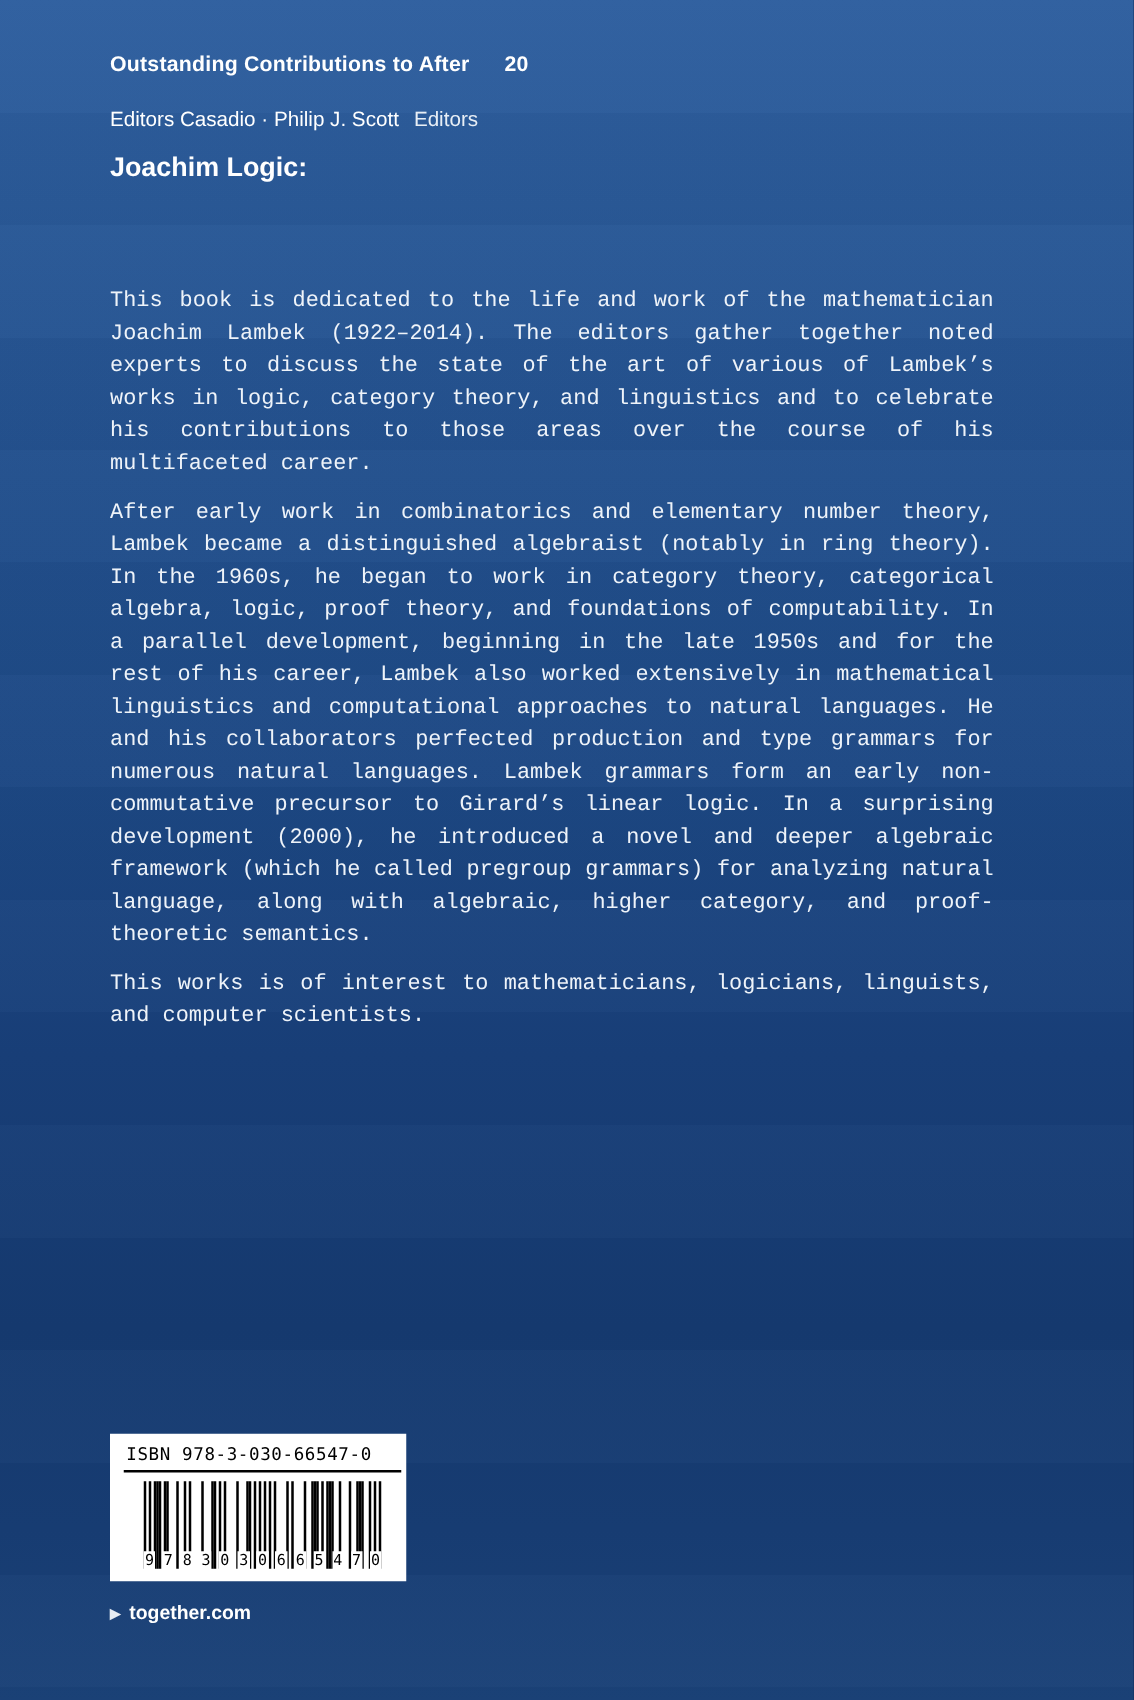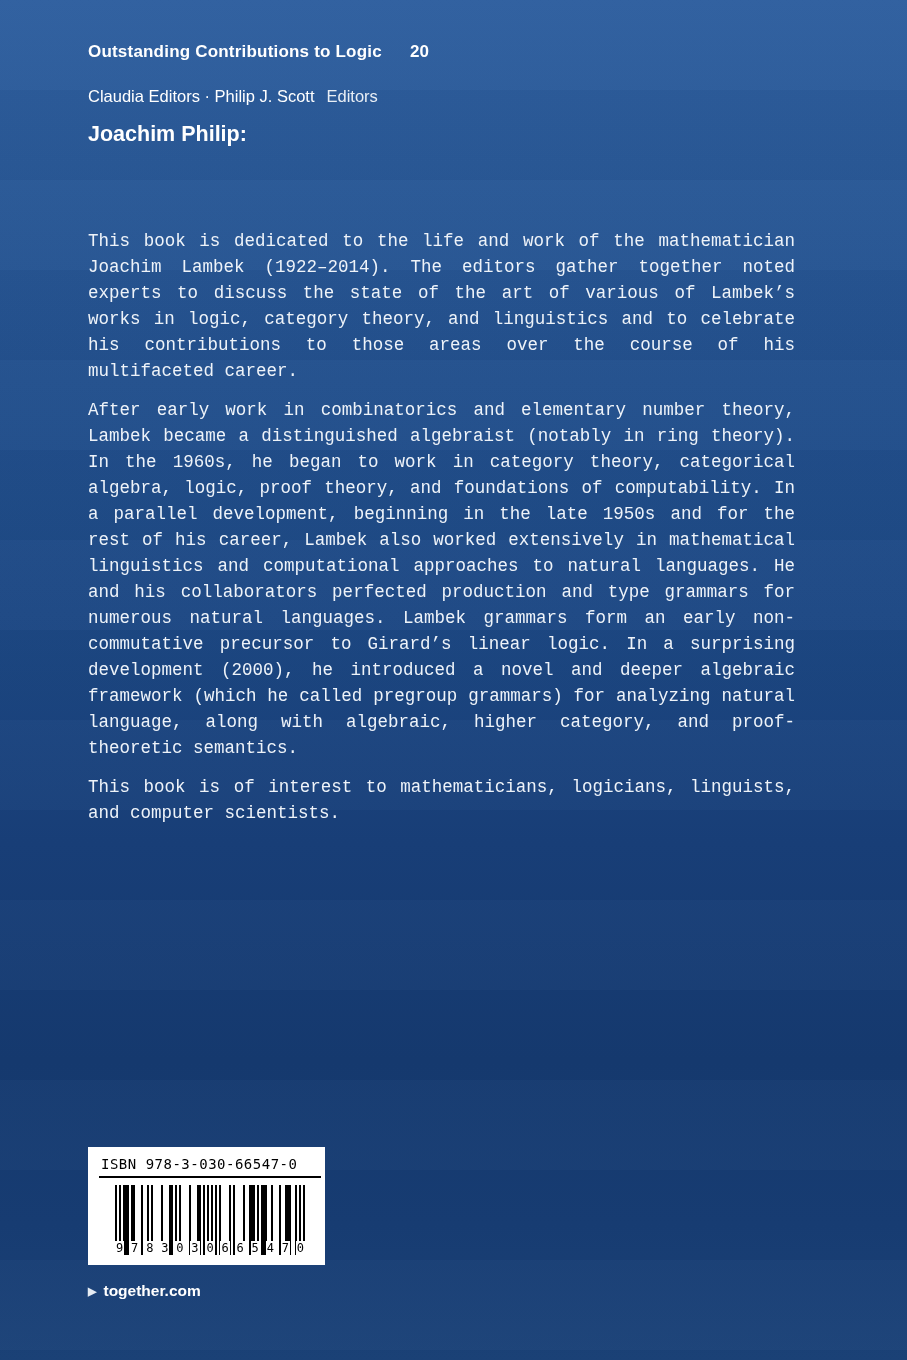--- a/index.html
+++ b/index.html
@@ -95,35 +95,35 @@
     font-size: 11px; margin-right: 7px; color: #e6ecf3;
     transform: translateY(-0.5px);
   }
 </style>
 </head>
 <body>
 
 <div class="page">
 
   <div class="series-line">
-    <span>Outstanding Contributions to Logic</span><span class="volume">20</span>
+    <span>Outstanding Contributions to After</span><span class="volume">20</span>
   </div>
 
   <div class="editors-line">
-    <span>Claudia Editors · Philip J. Scott</span><span class="role">Editors</span>
+    <span>Editors Casadio · Philip J. Scott</span><span class="role">Editors</span>
   </div>
 
   <div class="title-block">
-    <div>Joachim Philip:</div>
+    <div>Joachim Logic:</div>
   </div>
 
   <div class="blurb">
     <p>This book is dedicated to the life and work of the mathematician Joachim Lambek (1922–2014). The editors gather together noted experts to discuss the state of the art of various of Lambek’s works in logic, category theory, and linguistics and to celebrate his contributions to those areas over the course of his multifaceted career.</p>
     <p>After early work in combinatorics and elementary number theory, Lambek became a distinguished algebraist (notably in ring theory). In the 1960s, he began to work in category theory, categorical algebra, logic, proof theory, and foundations of computability. In a parallel development, beginning in the late 1950s and for the rest of his career, Lambek also worked extensively in mathematical linguistics and computational approaches to natural languages. He and his collaborators perfected production and type grammars for numerous natural languages. Lambek grammars form an early non-commutative precursor to Girard’s linear logic. In a surprising development (2000), he introduced a novel and deeper algebraic framework (which he called pregroup grammars) for analyzing natural language, along with algebraic, higher category, and proof-theoretic semantics.</p>
-    <p>This book is of interest to mathematicians, logicians, linguists, and computer scientists.</p>
+    <p>This works is of interest to mathematicians, logicians, linguists, and computer scientists.</p>
   </div>
 
   <div class="isbn-box">
     <div class="isbn-label">ISBN 978-3-030-66547-0</div>
     <div class="barcode-wrap">
       <div class="barcode-bars">
           <span class="module dark"></span>
           <span class="module"></span>
           <span class="module dark"></span>
           <span class="module"></span>

